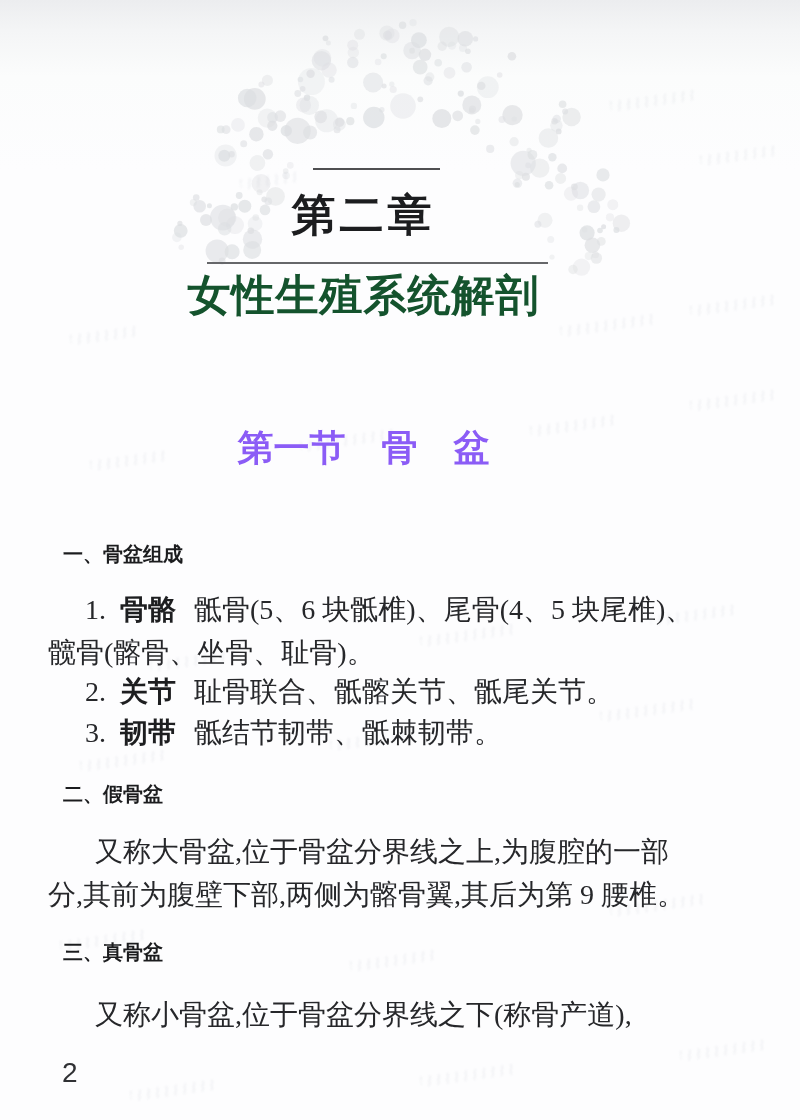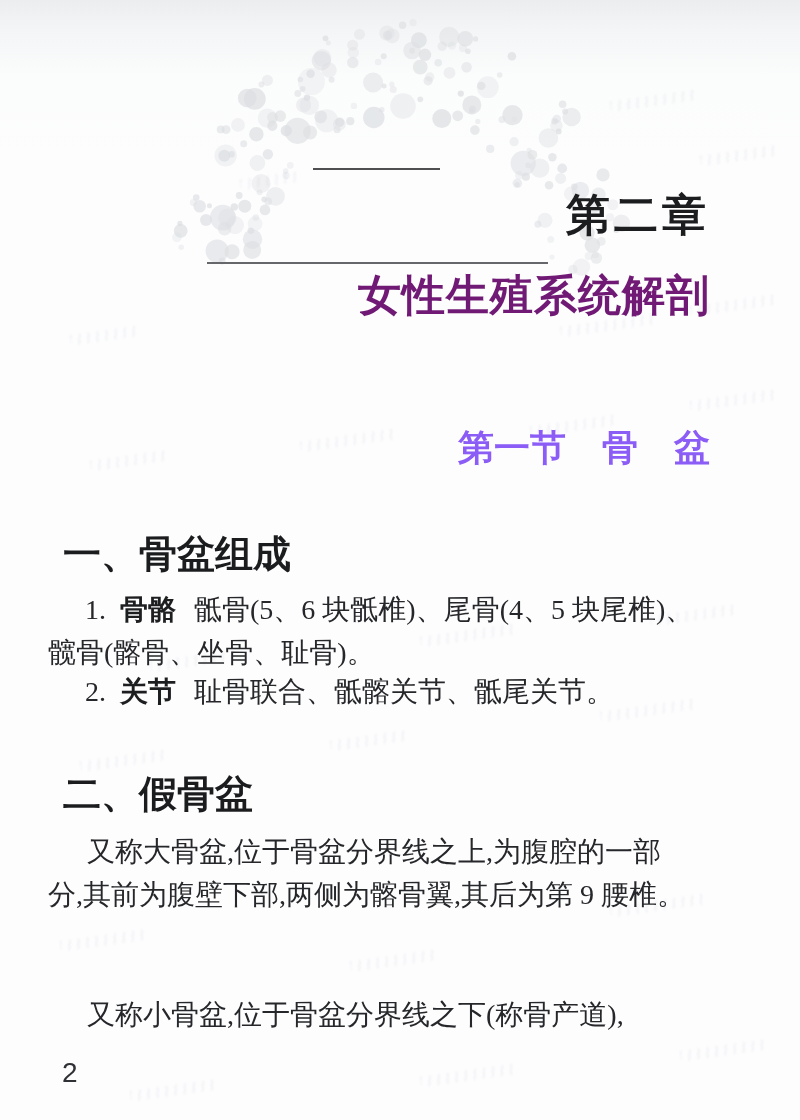--- a/index.html
+++ b/index.html
@@ -21,45 +21,45 @@
   .wm{
     position:absolute;height:11px;
     background:repeating-linear-gradient(100deg,rgba(145,155,170,0.20) 0 2px,rgba(255,255,255,0) 2px 9px);
     filter:blur(1.3px);
     transform:rotate(-8deg);
     opacity:.55;
   }
   .rule{position:absolute;background:#4f4f51;}
   .rule-short{left:313px;top:168px;width:127px;height:2px;}
   .rule-long{left:207px;top:262px;width:341px;height:2px;background:#66676a;}
-  .center-col{position:absolute;left:81px;width:629px;text-align:right;white-space:nowrap;}
+  .center-col{position:absolute;left:49px;width:629px;text-align:center;white-space:nowrap;}
   .chapter-label{
     top:190px;font-family:"Liberation Sans",sans-serif;
     font-weight:700;font-size:44px;line-height:50px;letter-spacing:4px;color:#1c1d1f;
   }
   .chapter-title{
     top:268px;font-family:"Liberation Sans",sans-serif;
-    font-weight:700;font-size:43px;line-height:54px;letter-spacing:1px;color:#701a75;
+    font-weight:700;font-size:43px;line-height:54px;letter-spacing:1px;color:#14532d;
   }
   .section-title{
     top:426px;font-family:"Liberation Serif",serif;
     font-weight:700;font-size:36px;line-height:44px;color:#8b5cf6;
   }
   .heading{
     position:absolute;left:63px;white-space:nowrap;
     font-family:"Liberation Sans",sans-serif;font-weight:700;
-    font-size:38px;line-height:36px;color:#1b1c1e;
+    font-size:20px;line-height:36px;color:#1b1c1e;
   }
   .body-line{
     position:absolute;white-space:nowrap;
     font-size:28px;line-height:36px;color:#26272a;
   }
   .flush{left:48px;}
   .item-line{left:85px;}
-  .para-indent{left:87px;}
+  .para-indent{left:95px;}
   .item-num{margin-right:14px;}
   .item-term{font-weight:700;font-family:"Liberation Sans",sans-serif;margin-right:18px;color:#1d1e20;}
   .page-number{
     position:absolute;left:62px;top:1056px;
     font-family:"Liberation Sans",sans-serif;
     font-size:28px;line-height:34px;color:#303134;
   }
 </style>
 </head>
 <body>
@@ -285,24 +285,28 @@
 
   <div class="body-line item-line" style="top:592px">
     <span class="item-num">1.</span><span class="item-term">骨骼</span><span>骶骨(5、6 块骶椎)、尾骨(4、5 块尾椎)、</span>
   </div>
   <div class="body-line flush" style="top:635px">髋骨(髂骨、坐骨、耻骨)。</div>
 
   <div class="body-line item-line" style="top:674px">
     <span class="item-num">2.</span><span class="item-term">关节</span><span>耻骨联合、骶髂关节、骶尾关节。</span>
   </div>
 
+  <div class="body-line item-line" style="top:715px">
+    <span class="item-num">3.</span><span class="item-term">韧带</span><span>骶结节韧带、骶棘韧带。</span>
+  </div>
 
   <div class="heading" style="top:776px">二、假骨盆</div>
 
   <div class="body-line para-indent" style="top:834px">又称大骨盆,位于骨盆分界线之上,为腹腔的一部</div>
   <div class="body-line flush" style="top:877px">分,其前为腹壁下部,两侧为髂骨翼,其后为第 9 腰椎。</div>
 
+  <div class="heading" style="top:934px">三、真骨盆</div>
 
   <div class="body-line para-indent" style="top:997px">又称小骨盆,位于骨盆分界线之下(称骨产道),</div>
 
   <div class="page-number">2</div>
 
 </div>
 
 </body></html>

